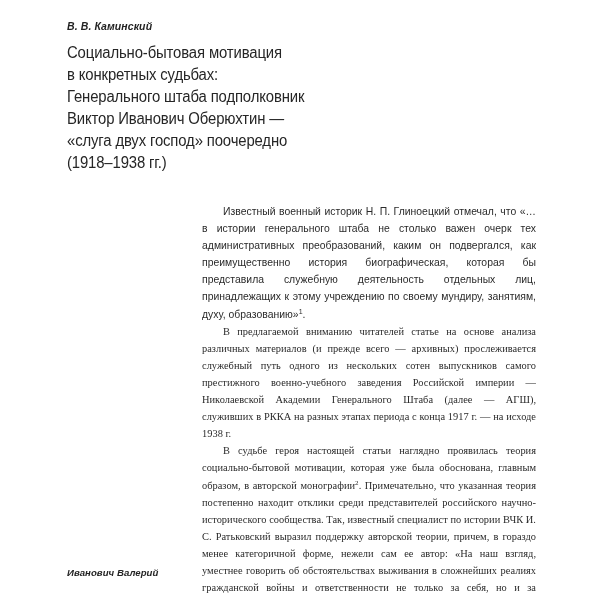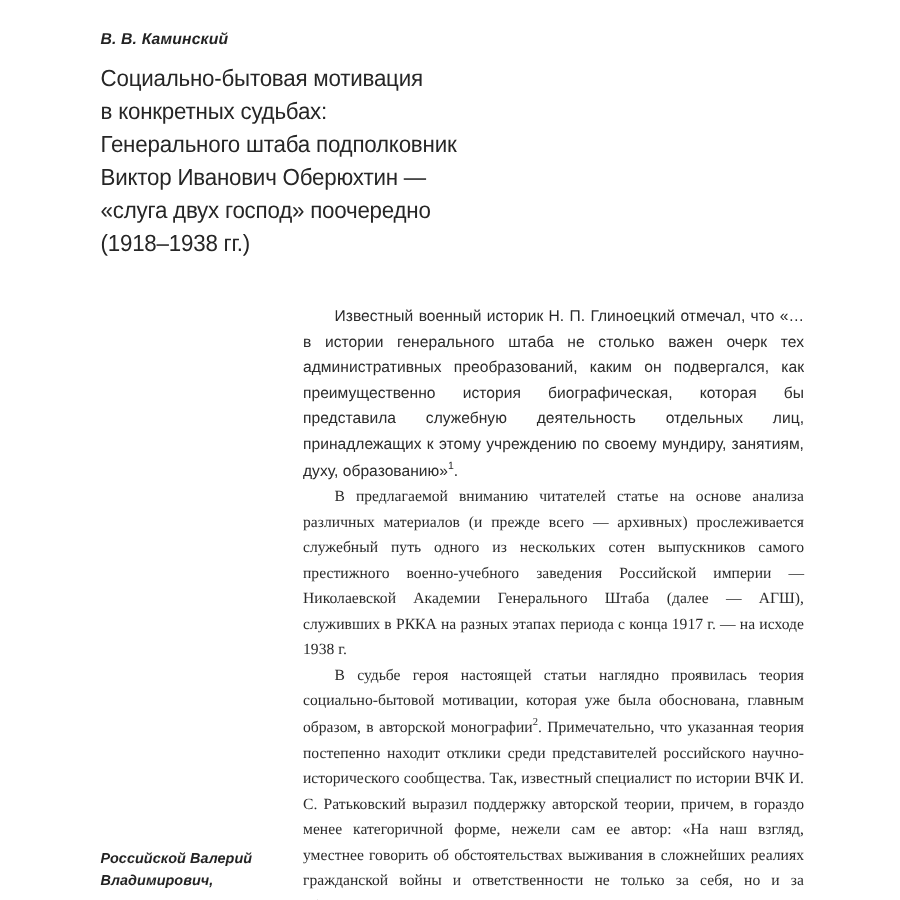--- a/index.html
+++ b/index.html
@@ -140,17 +140,16 @@
       <span>В предлагаемой вниманию читателей статье на основе анализа различных материалов (и прежде всего — архивных) прослеживается служебный путь одного из нескольких сотен выпускников самого престижного военно-учебного заведения Российской империи — Николаевской Академии Генерального Штаба (далее — АГШ), служивших в РККА на разных этапах периода с конца 1917 г. — на исходе 1938 г.</span>
     </p>
 
     <p>
       <span>В судьбе героя настоящей статьи наглядно проявилась теория социально-бытовой мотивации, которая уже была обоснована, главным образом, в авторской монографии</span><sup class="fn">2</sup><span>. Примечательно, что указанная теория постепенно находит отклики среди представителей российского научно-исторического сообщества. Так, известный специалист по истории ВЧК И. С. Ратьковский выразил поддержку авторской теории, причем, в гораздо менее категоричной форме, нежели сам ее автор: «На наш взгляд, уместнее говорить об обстоятельствах выживания в сложнейших реалиях гражданской войны и ответственности не только за себя, но и за обеспечение своих семей в сложном настоящем и неопределен-</span>
     </p>
 
   </div>
 
   <div class="author-note">
-    <span>Российской Валерий</span>
-    <span>Владимирович,</span>
+    <span>Иванович Валерий</span>
   </div>
 
 </div>
 
 </body></html>

